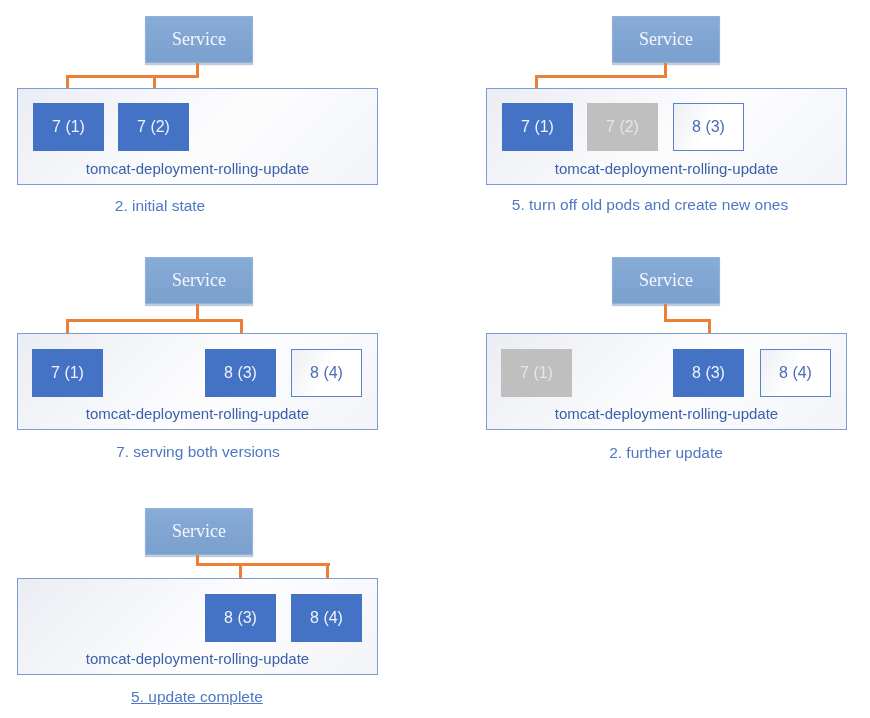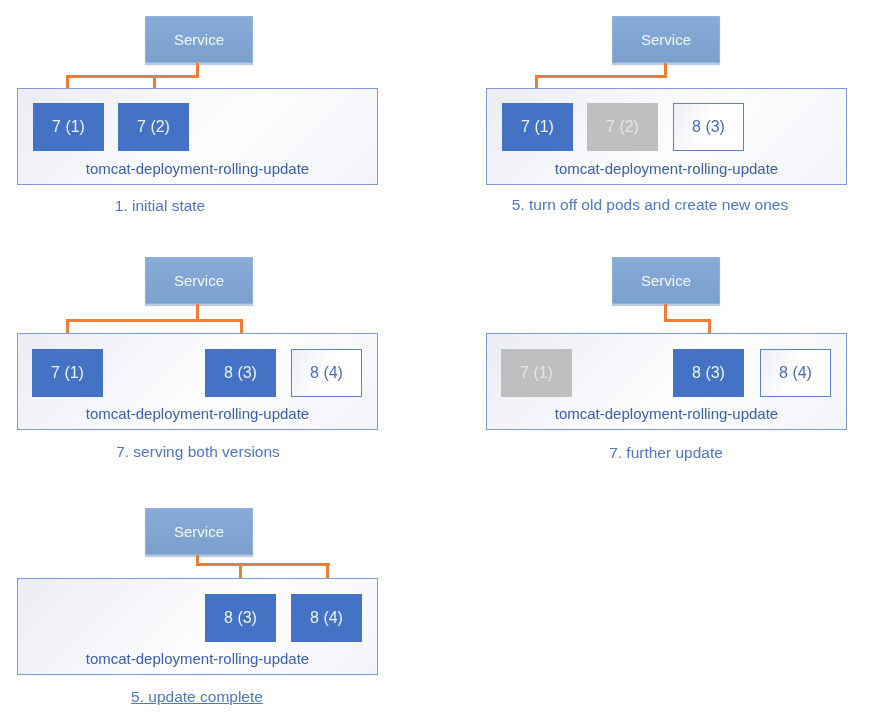--- a/index.html
+++ b/index.html
@@ -11,21 +11,21 @@
   .panel{position:absolute;left:0;top:0;width:870px;height:718px;}
 
   
   .service{
     position:absolute;width:108px;height:47px;
     background:linear-gradient(#88abd7,#7aa0ce);
     border:1px solid #93b2da;
     box-sizing:border-box;
     box-shadow:0 2px 1px rgba(110,140,180,.45);
     display:flex;align-items:center;justify-content:center;
-    color:#f3f7fb;font-size:15px;
+    color:#f3f7fb;font-size:18px;font-family:Liberation Serif, serif;
   }
 
   
   .container-box{
     position:absolute;width:361px;height:97px;
     border:1.4px solid #7e9cd3;
     box-sizing:border-box;
     background:linear-gradient(135deg,#eaedf3 0%,#fdfdfe 55%,#f2f4f8 100%);
   }
 
@@ -70,21 +70,21 @@
   <div class="aseg" style="left:196px;top:63px;width:3px;height:13px;"></div>
   <div class="aseg" style="left:66px;top:75px;width:133px;height:3px;"></div>
   <div class="aseg" style="left:66px;top:75px;width:3px;height:17px;"></div>
   <div class="ahead" style="left:60px;top:91px;"></div>
   <div class="aseg" style="left:153px;top:75px;width:3px;height:17px;"></div>
   <div class="ahead" style="left:147px;top:91px;"></div>
   <div class="container-box" style="left:17px;top:88px;"></div>
   <div class="pod active" style="left:33px;top:103px;">7 (1)</div>
   <div class="pod active" style="left:118px;top:103px;">7 (2)</div>
   <div class="deploy-label" style="left:17px;top:160px;">tomcat-deployment-rolling-update</div>
-  <div class="caption" style="left:10px;top:197px;">1. initial state</div>
+  <div class="caption" style="left:10px;top:197px;">2. initial state</div>
 </div>
 
 <div class="panel">
   <div class="service" style="left:612px;top:16px;">
     <span>Service</span>
   </div>
   <div class="aseg" style="left:664px;top:63px;width:3px;height:13px;"></div>
   <div class="aseg" style="left:535px;top:75px;width:132px;height:3px;"></div>
   <div class="aseg" style="left:535px;top:75px;width:3px;height:17px;"></div>
   <div class="ahead" style="left:529px;top:91px;"></div>
@@ -120,21 +120,21 @@
   </div>
   <div class="aseg" style="left:664px;top:304px;width:3px;height:18px;"></div>
   <div class="aseg" style="left:664px;top:319px;width:47px;height:3px;"></div>
   <div class="aseg" style="left:708px;top:319px;width:3px;height:19px;"></div>
   <div class="ahead" style="left:702px;top:337px;"></div>
   <div class="container-box" style="left:486px;top:333px;"></div>
   <div class="pod terminating" style="left:501px;top:349px;">7 (1)</div>
   <div class="pod active" style="left:673px;top:349px;">8 (3)</div>
   <div class="pod new" style="left:760px;top:349px;">8 (4)</div>
   <div class="deploy-label" style="left:486px;top:405px;">tomcat-deployment-rolling-update</div>
-  <div class="caption" style="left:516px;top:444px;">7. further update</div>
+  <div class="caption" style="left:516px;top:444px;">2. further update</div>
 </div>
 
 <div class="panel">
   <div class="service" style="left:145px;top:508px;">
     <span>Service</span>
   </div>
   <div class="aseg" style="left:196px;top:555px;width:3px;height:11px;"></div>
   <div class="aseg" style="left:196px;top:563px;width:134px;height:3px;"></div>
   <div class="aseg" style="left:239px;top:563px;width:3px;height:20px;"></div>
   <div class="ahead" style="left:233px;top:582px;"></div>

